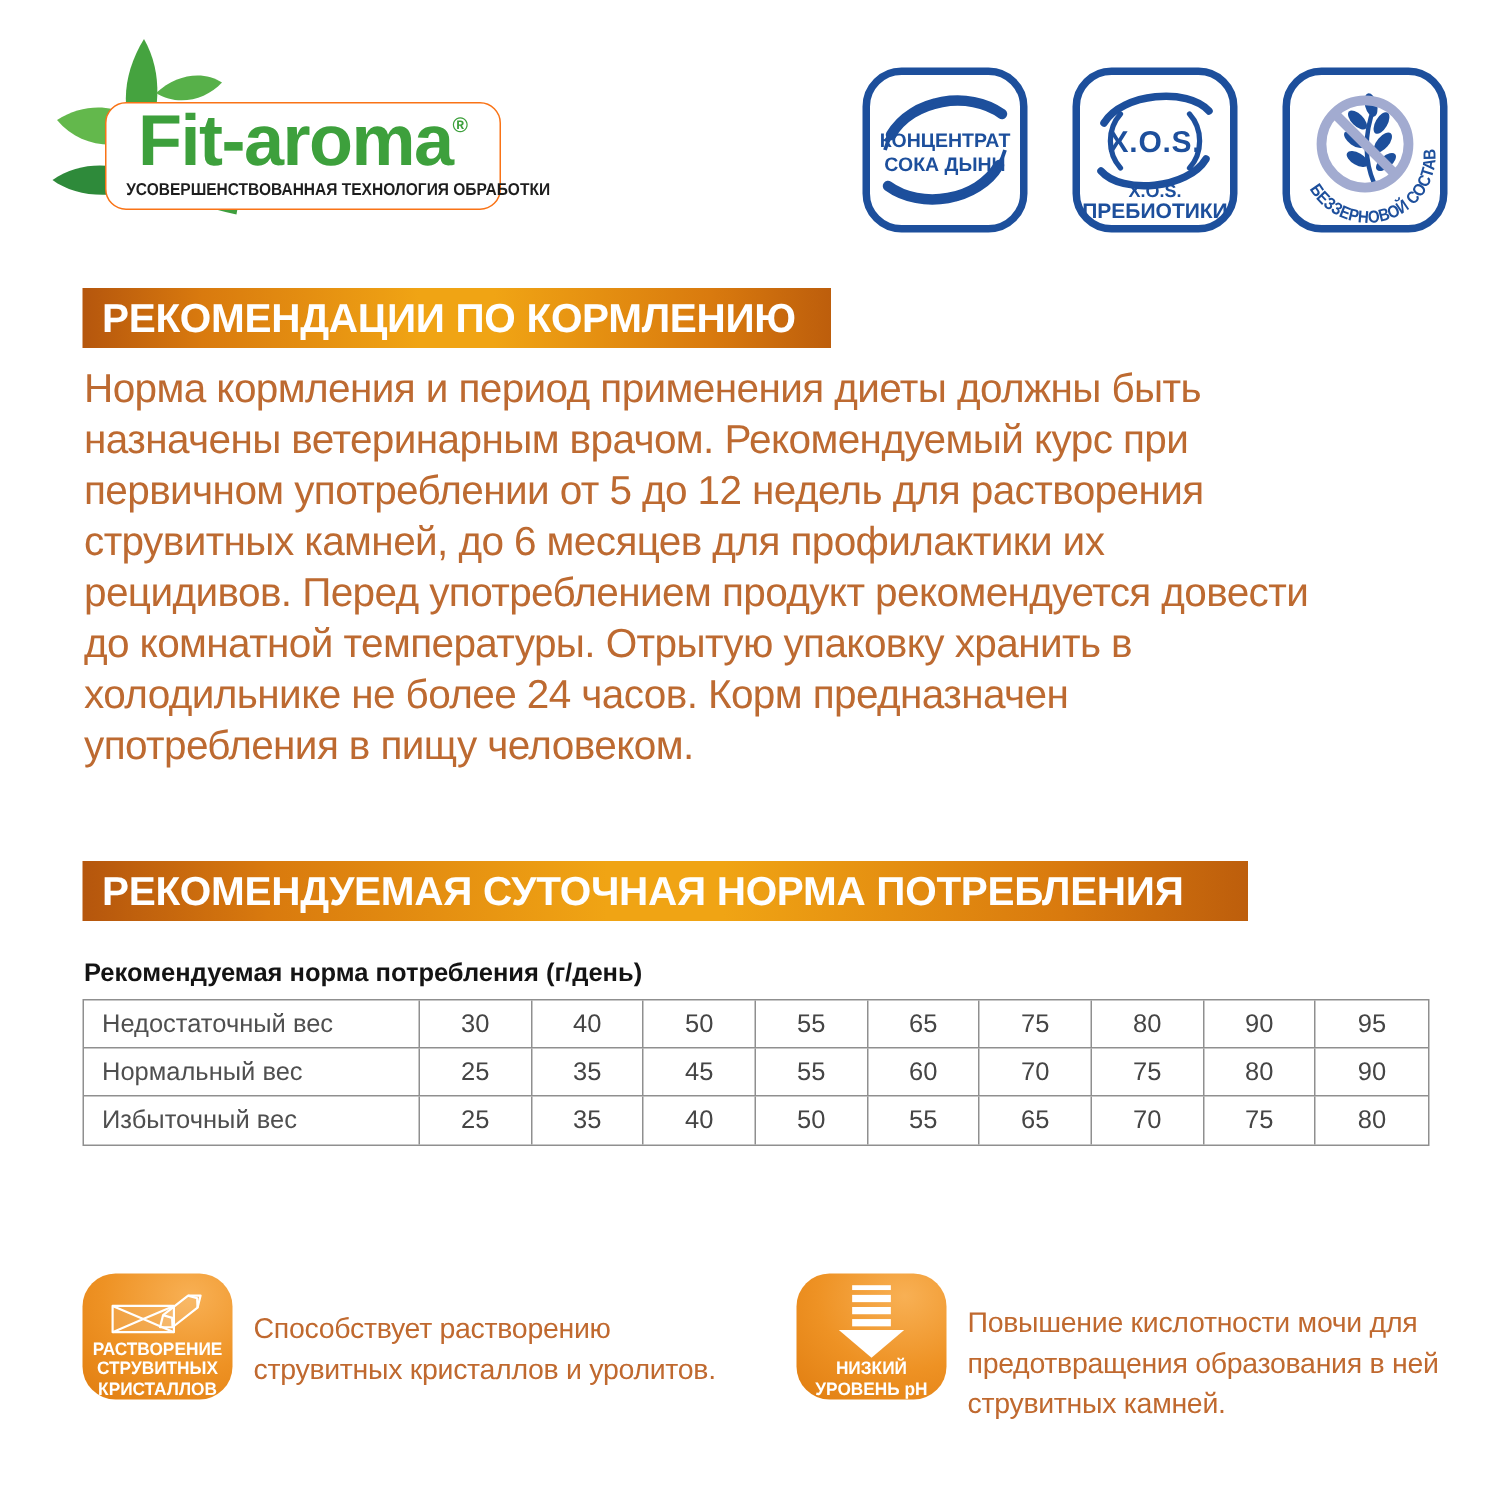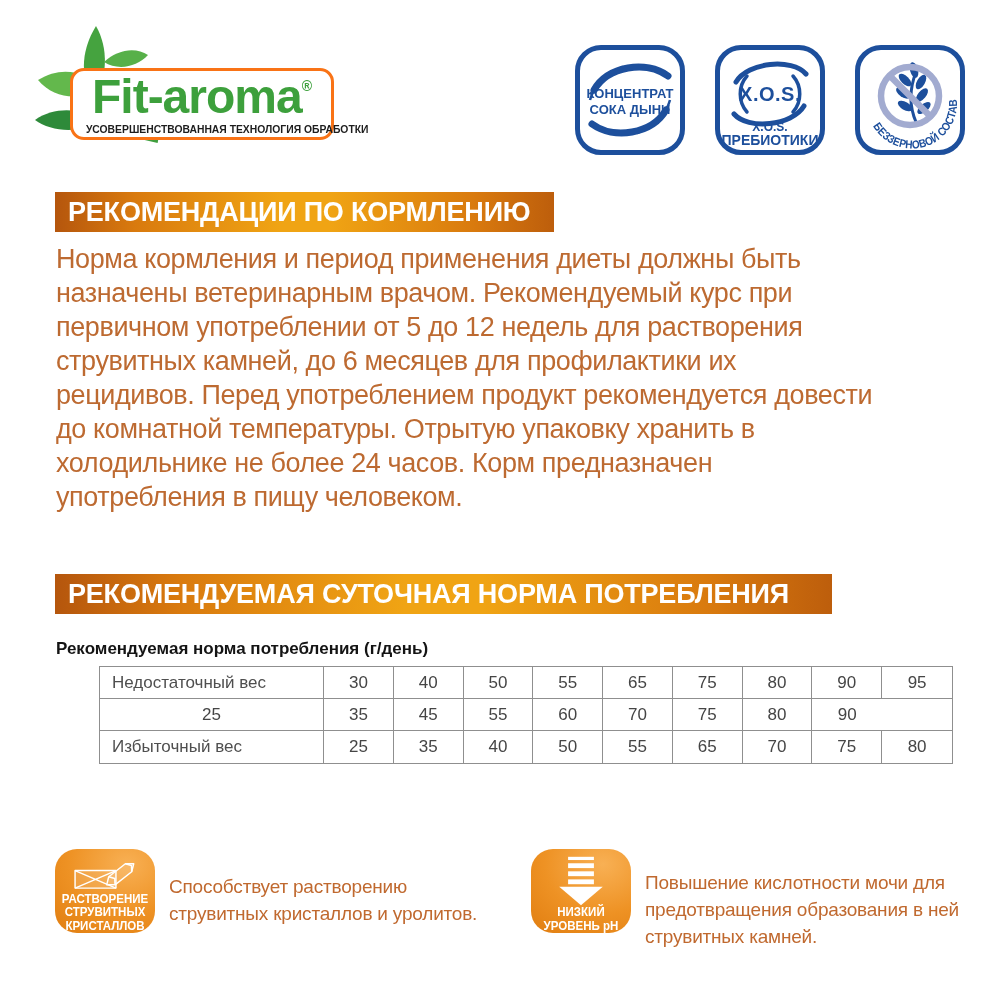--- a/index.html
+++ b/index.html
@@ -4,21 +4,21 @@
 <style>
   * { margin:0; padding:0; box-sizing:border-box; }
   html,body { background:#ffffff; }
   body { font-family:"Liberation Sans", sans-serif; }
   .page { position:relative; width:1000px; height:1000px; background:#fff; overflow:hidden; }
 
   
   .logo { position:absolute; left:30px; top:20px; width:340px; height:150px; }
   .logo-leaves { position:absolute; left:0; top:2px; }
   .logo-box { position:absolute; left:40px; top:48px; width:264px; height:72px;
-              border:3px solid #f97316; border-radius:14px; background:#fff;
+              border:1px solid #f97316; border-radius:14px; background:#fff;
               text-align:center; }
   .brand-line { margin-top:-2px; white-space:nowrap; }
   .brand { font-size:48px; font-weight:bold; color:#3da03c; letter-spacing:-1px; }
   .brand-reg { font-size:14px; font-weight:bold; color:#3da03c; vertical-align:22px; }
   .tagline { font-size:11.5px; font-weight:bold; color:#1d1d1d; white-space:nowrap;
              transform:scaleX(0.9); transform-origin:50% 50%; margin-top:-1px; }
 
   
   .badge { position:absolute; top:45px; width:110px; height:110px; background:#fff;
            border:5px solid #1d4f9c; border-radius:26px; }
@@ -41,21 +41,21 @@
 
   
   .tablewrap { position:absolute; left:55px; top:631px; width:898px; }
   .hgrid { display:grid; grid-template-columns:225px repeat(9,1fr); height:33px; }
   .hcell { background:#e07f06; color:#fff; font-weight:bold; font-size:17px;
            display:flex; align-items:center; justify-content:center;
            border-right:4px solid #fff; }
   .hcell:last-child { border-right:none; }
   .hcell.hlabel { justify-content:flex-start; padding-left:13px; }
   .subheader { font-weight:bold; color:#141414; font-size:17px; padding:8px 0 7px 1px; }
-  .dtable { border:1px solid #8f8f8f;margin-left:44px; }
+  .dtable { border:1px solid #8f8f8f; }
   .drow { display:grid; grid-template-columns:224px repeat(9,1fr); height:32px;
           border-bottom:1px solid #8f8f8f; }
   .drow:last-child { border-bottom:none; }
   .dcell { display:flex; align-items:center; justify-content:center;
            color:#454545; font-size:17px; border-right:1px solid #8f8f8f; }
   .dcell:last-child { border-right:none; }
   .dcell.dlabel { justify-content:flex-start; padding-left:12px; color:#4f4f4f; }
 
   
   .ficon { position:absolute; top:849px; width:100px; height:84px; border-radius:22px;
@@ -167,20 +167,21 @@
         <div class="dcell">40</div>
         <div class="dcell">50</div>
         <div class="dcell">55</div>
         <div class="dcell">65</div>
         <div class="dcell">75</div>
         <div class="dcell">80</div>
         <div class="dcell">90</div>
         <div class="dcell">95</div>
       </div>
       <div class="drow">
+        <div class="dcell dlabel">Нормальный вес</div>
         <div class="dcell">25</div>
         <div class="dcell">35</div>
         <div class="dcell">45</div>
         <div class="dcell">55</div>
         <div class="dcell">60</div>
         <div class="dcell">70</div>
         <div class="dcell">75</div>
         <div class="dcell">80</div>
         <div class="dcell">90</div>
       </div>

